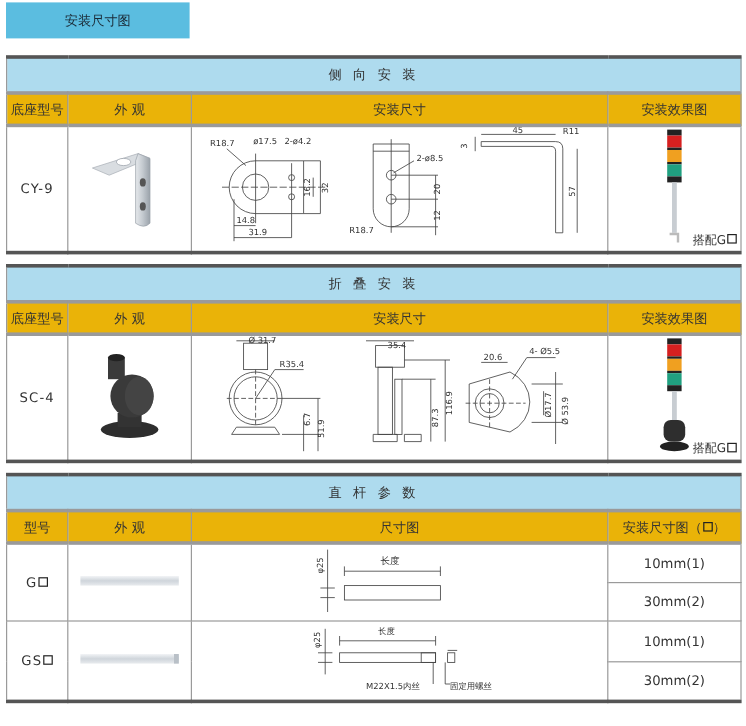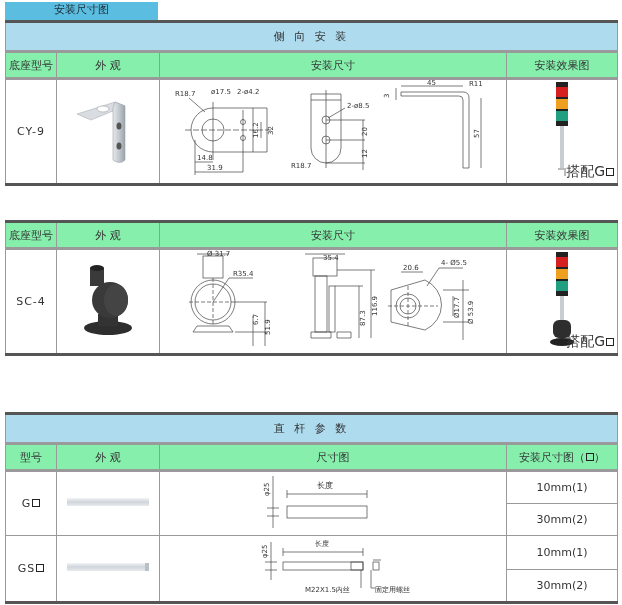--- a/index.html
+++ b/index.html
@@ -1,39 +1,39 @@
 <!DOCTYPE html>
 <html><head>
 <meta charset="utf-8">
 <style>
   * { box-sizing: border-box; margin: 0; padding: 0; }
   body { width: 622px; height: 605px; background: #ffffff; font-family: "DejaVu Sans", "Liberation Sans", sans-serif; color: #333; position: relative; overflow: hidden; }
-  .tab { position: absolute; left: 5px; top: 2px; width: 153px; height: 30px; background: #5bbde0; color: #1a2a36; font-size: 11px; display: flex; align-items: flex-start; justify-content: center; }
+  .tab { position: absolute; left: 5px; top: 2px; width: 153px; height: 30px; background: #5bbde0; color: #1a2a36; font-size: 11px; display: flex; align-items: center; justify-content: center; }
   .tbl { position: absolute; left: 5px; width: 612px; border-collapse: collapse; table-layout: fixed; }
   .tbl td { border: 1px solid #9a9a9a; text-align: center; vertical-align: middle; font-size: 11px; color: #333; }
   .tbl tr.title td { background: #aedbee; height: 30px; letter-spacing: 3px; color: #333; }
-  .tbl tr.head td { background: #86efac; height: 27px; }
+  .tbl tr.head td { background: #eab308; height: 27px; }
   .tbl { border-top: 3px solid #555; border-bottom: 3px solid #555; }
   .tbl tr.title td { border-top: 3px solid #555; border-bottom: 3px solid #9a9a9a; }
   .tbl tr.head td { border-bottom: 3px solid #9a9a9a; }
   .model { font-size: 12px; letter-spacing: 1px; }
   .cell-rel { position: relative; }
-  .badge { position: absolute; right: 3px; bottom: 2px; font-size: 14px; color: #333; }
+  .badge { position: absolute; right: 3px; bottom: 2px; font-size: 10px; color: #333; }
   svg text { font-family: "DejaVu Sans", sans-serif; }
   .len { font-size: 10px; }
   .sq { display:inline-block; width:8px; height:8px; border:1.3px solid #222; vertical-align: -0px; margin-left:1px; }
 </style>
 </head>
 <body>
 
 <div class="tab">
     <span>安装尺寸图</span>
   </div>
 
-<table class="tbl" style="top:20px;padding-left:18px;">
+<table class="tbl" style="top:46px;padding-left:18px;">
   <colgroup>
       <col style="width:51px">
       <col style="width:103px">
       <col style="width:347px">
       <col style="width:111px">
     </colgroup>
   <tbody>
       <tr class="title">
         <td colspan="4">侧 向 安 装</td>
       </tr>
@@ -136,20 +136,23 @@
   </table>
 
 <table class="tbl" style="top:220px;">
   <colgroup>
       <col style="width:51px">
       <col style="width:103px">
       <col style="width:347px">
       <col style="width:111px">
     </colgroup>
   <tbody>
+      <tr class="title">
+        <td colspan="4">折 叠 安 装</td>
+      </tr>
   <tr class="head">
     <td>底座型号</td>
     <td>外 观</td>
     <td>安装尺寸</td>
     <td>安装效果图</td>
   </tr>
   <tr style="height:105px">
     <td class="model">SC-4</td>
     <td>
       <svg width="60" height="80" viewBox="0 0 60 80">
@@ -231,21 +234,21 @@
         <rect x="23" y="46" width="4" height="24" fill="#c8cdd2"></rect>
         <rect x="16" y="70" width="18" height="18" rx="6" fill="#2e2e2e"></rect>
         <ellipse cx="25" cy="92" rx="12" ry="4" fill="#222"></ellipse>
       </svg>
       <span class="badge"><span>搭配G</span><span class="sq"></span></span>
     </td>
   </tr>
 </tbody>
   </table>
 
-<table class="tbl" style="top:412px;">
+<table class="tbl" style="top:394px;">
   <colgroup>
       <col style="width:51px">
       <col style="width:103px">
       <col style="width:347px">
       <col style="width:111px">
     </colgroup>
   <tbody>
       <tr class="title">
         <td colspan="4">直 杆 参 数</td>
       </tr>

